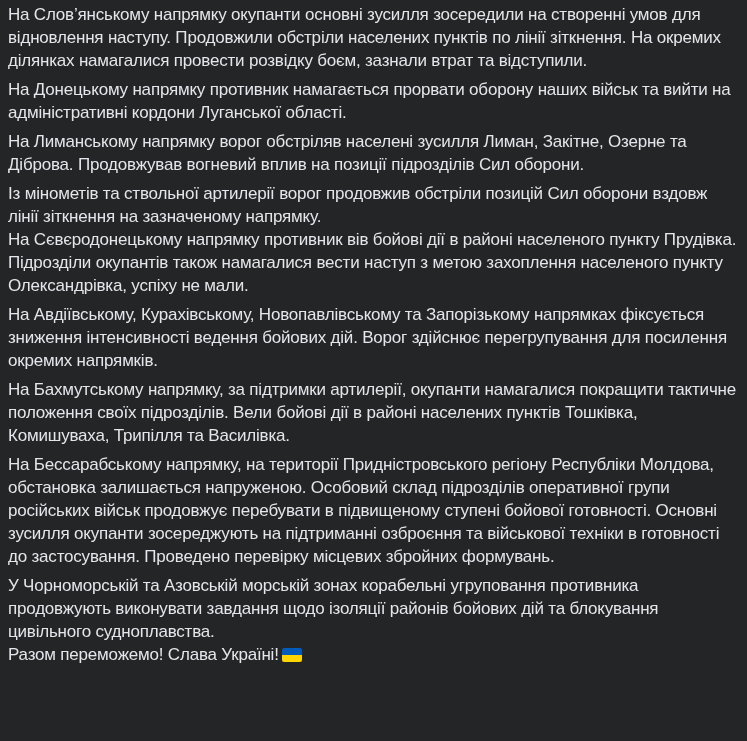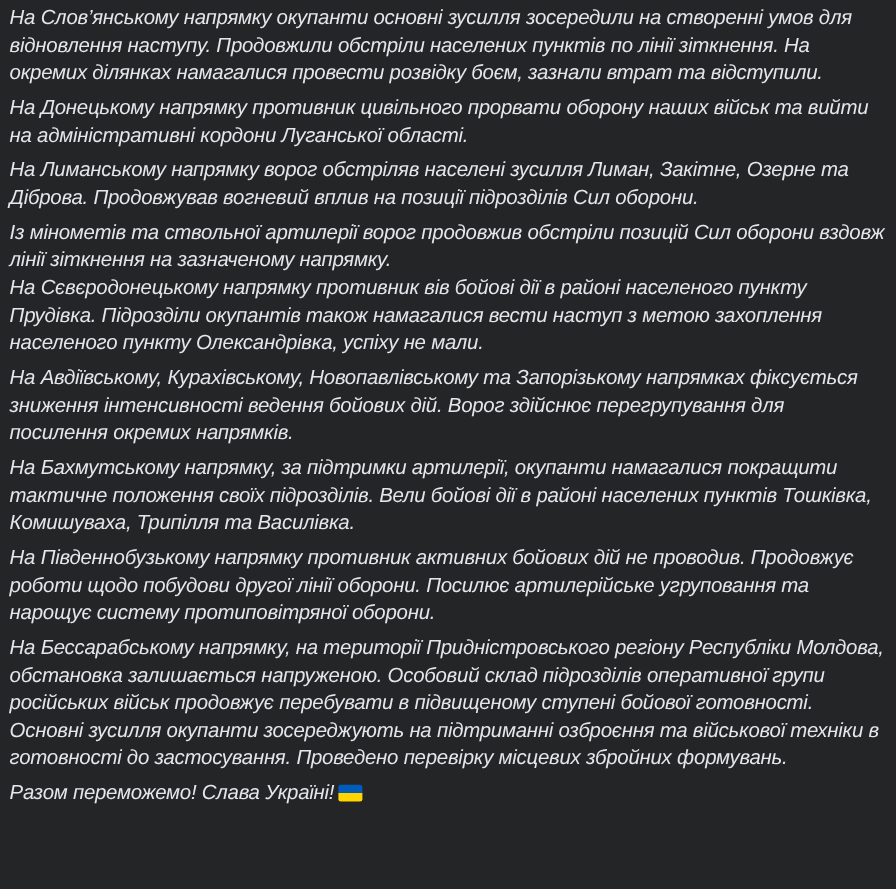--- a/index.html
+++ b/index.html
@@ -15,21 +15,20 @@
   }
   .post-content {
     box-sizing: border-box;
     width: 747px;
     padding: 3px 8px 0 8px;
     color: #E4E6EB;
     font-size: 17px;
     line-height: 23px;
     letter-spacing: -0.2px;
     font-weight: 400;
-    font-style: italic;
   }
   .paragraph {
     margin: 0 0 6px 0;
   }
   .paragraph:last-child {
     margin-bottom: 0;
   }
   .line {
     white-space: normal;
   }
@@ -43,37 +42,35 @@
   }
 </style>
 </head>
 <body style="background: rgb(36, 37, 38);">
 
 <div class="post-content" style="color: rgb(228, 230, 235);">
     <div class="paragraph">
       <div class="line">На Слов’янському напрямку окупанти основні зусилля зосередили на створенні умов для відновлення наступу. Продовжили обстріли населених пунктів по лінії зіткнення. На окремих ділянках намагалися провести розвідку боєм, зазнали втрат та відступили.</div>
     </div>
     <div class="paragraph">
-      <div class="line">На Донецькому напрямку противник цивільного прорвати оборону наших військ та вийти на адміністративні кордони Луганської області.</div>
+      <div class="line">На Донецькому напрямку противник намагається прорвати оборону наших військ та вийти на адміністративні кордони Луганської області.</div>
     </div>
     <div class="paragraph">
       <div class="line">На Лиманському напрямку ворог обстріляв населені зусилля Лиман, Закітне, Озерне та Діброва. Продовжував вогневий вплив на позиції підрозділів Сил оборони.</div>
     </div>
     <div class="paragraph">
       <div class="line">Із мінометів та ствольної артилерії ворог продовжив обстріли позицій Сил оборони вздовж лінії зіткнення на зазначеному напрямку.</div>
       <div class="line">На Сєвєродонецькому напрямку противник вів бойові дії в районі населеного пункту Прудівка. Підрозділи окупантів також намагалися вести наступ з метою захоплення населеного пункту Олександрівка, успіху не мали.</div>
     </div>
     <div class="paragraph">
       <div class="line">На Авдіївському, Курахівському, Новопавлівському та Запорізькому напрямках фіксується зниження інтенсивності ведення бойових дій. Ворог здійснює перегрупування для посилення окремих напрямків.</div>
     </div>
     <div class="paragraph">
       <div class="line">На Бахмутському напрямку, за підтримки артилерії, окупанти намагалися покращити тактичне положення своїх підрозділів. Вели бойові дії в районі населених пунктів Тошківка, Комишуваха, Трипілля та Василівка.</div>
     </div>
     <div class="paragraph">
-      <div class="line">На Південнобузькому напрямку противник активних бойових дій не проводив. Продовжує роботи щодо побудови другої лінії оборони. Посилює артилерійське угруповання та нарощує систему протиповітряної оборони.</div>
-    </div>
-    <div class="paragraph">
       <div class="line">На Бессарабському напрямку, на території Придністровського регіону Республіки Молдова, обстановка залишається напруженою. Особовий склад підрозділів оперативної групи російських військ продовжує перебувати в підвищеному ступені бойової готовності. Основні зусилля окупанти зосереджують на підтриманні озброєння та військової техніки в готовності до застосування. Проведено перевірку місцевих збройних формувань.</div>
     </div>
     <div class="paragraph">
+      <div class="line">У Чорноморській та Азовській морській зонах корабельні угруповання противника продовжують виконувати завдання щодо ізоляції районів бойових дій та блокування цивільного судноплавства.</div>
       <div class="line">Разом переможемо! Слава Україні!<span class="ua-flag" style="background: linear-gradient(rgb(0, 91, 187) 0%, rgb(0, 91, 187) 50%, rgb(255, 213, 0) 50%, rgb(255, 213, 0) 100%);"></span></div>
     </div>
   </div>
 
 </body></html>

